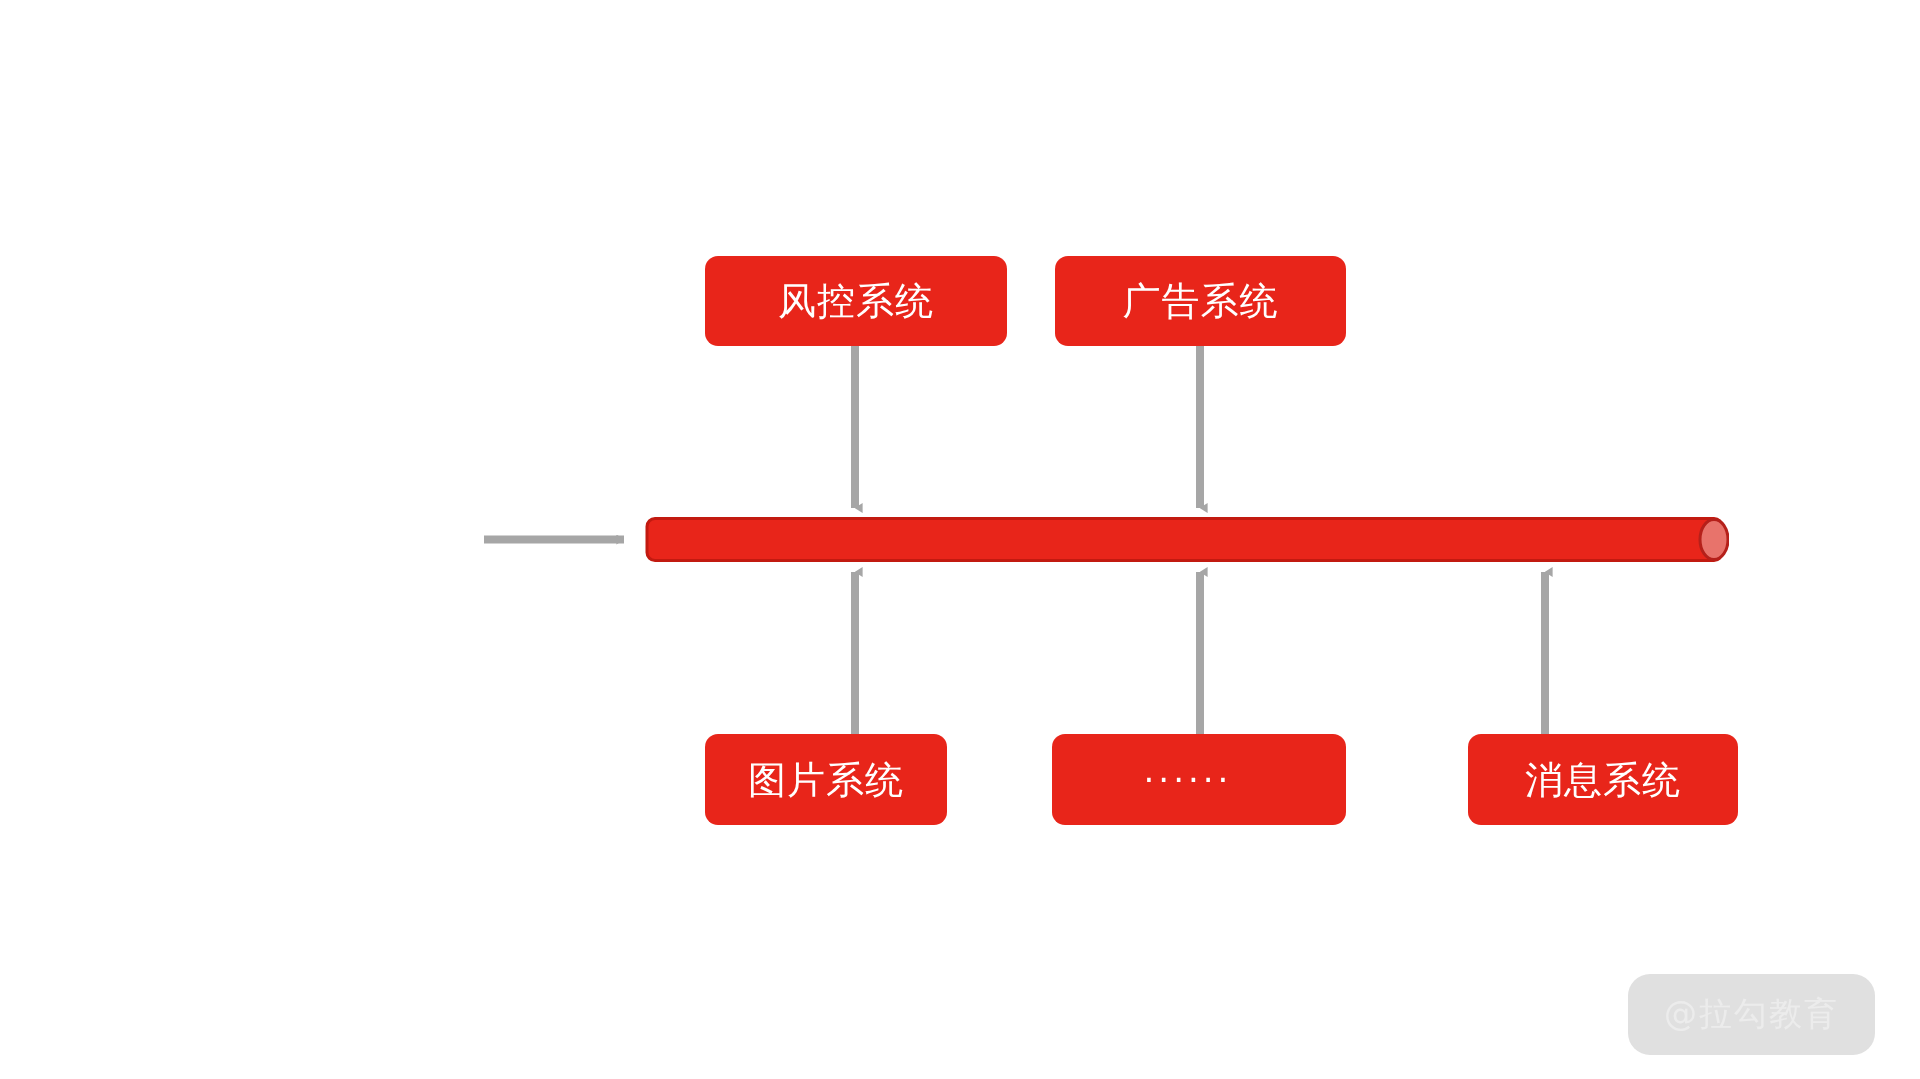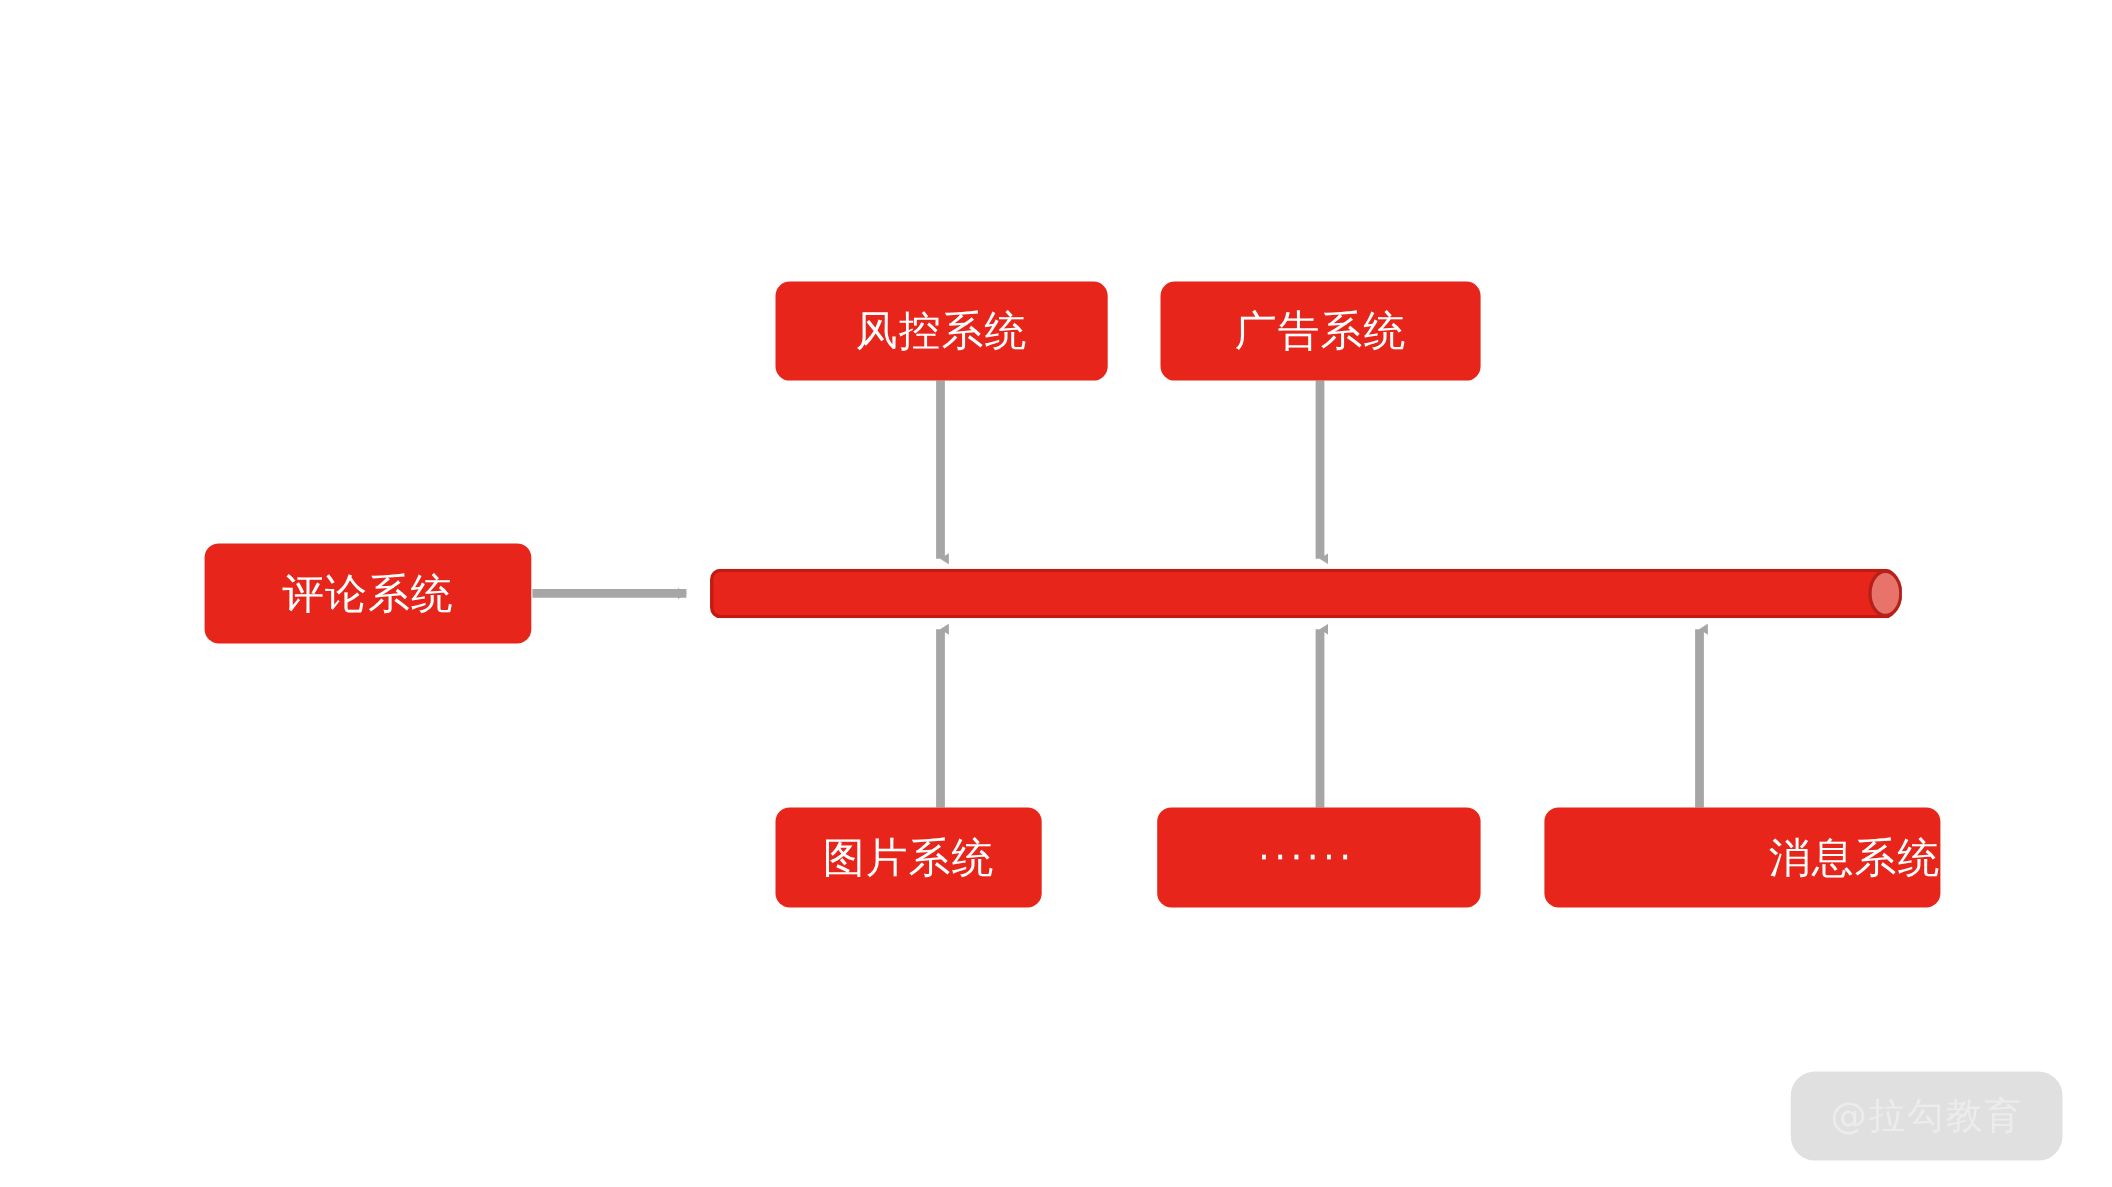--- a/index.html
+++ b/index.html
@@ -37,21 +37,21 @@
     white-space: nowrap;
   }
   
   #node-risk   { left: 705px; top: 256px;  width: 302px; height: 90px; }
   #node-ads    { left: 1055px; top: 256px; width: 291px; height: 90px; }
   
   #node-comment{ left: 186px; top: 494px;  width: 297px; height: 91px; }
   
   #node-image  { left: 705px; top: 734px;  width: 242px; height: 91px; }
   #node-ellipsis { left: 1052px; top: 734px; width: 294px; height: 91px; }
-  #node-message{ left: 1404px; top: 734px; width: 360px; height: 91px; justify-content: flex-end; }
+  #node-message{ left: 1468px; top: 734px; width: 270px; height: 91px; }
 
   #node-ellipsis .node-label {
     font-size: 34px;
     letter-spacing: 4px;
     padding-right: 22px;
   }
 
   
   #pipeline {
     position: absolute;
@@ -131,23 +131,20 @@
     </g>
   </svg>
 
   <svg id="pipeline" viewBox="0 0 1089 45" width="1089" height="45" preserveAspectRatio="none" xmlns="http://www.w3.org/2000/svg">
 
     <rect x="7" y="1.5" width="1075" height="42" rx="8" ry="8" fill="#e8251a" stroke="#c21a10" stroke-width="3"></rect>
 
     <ellipse cx="1074" cy="22.5" rx="14" ry="20" fill="#e8736b" stroke="#b5201a" stroke-width="3"></ellipse>
   </svg>
 
-  <div class="node" id="node-comment">
-    <span class="node-label">评论系统</span>
-  </div>
 
   <div class="node" id="node-ads">
     <span class="node-label">广告系统</span>
   </div>
 
   <div class="node" id="node-risk">
     <span class="node-label">风控系统</span>
   </div>
 
   <div class="node" id="node-image">

